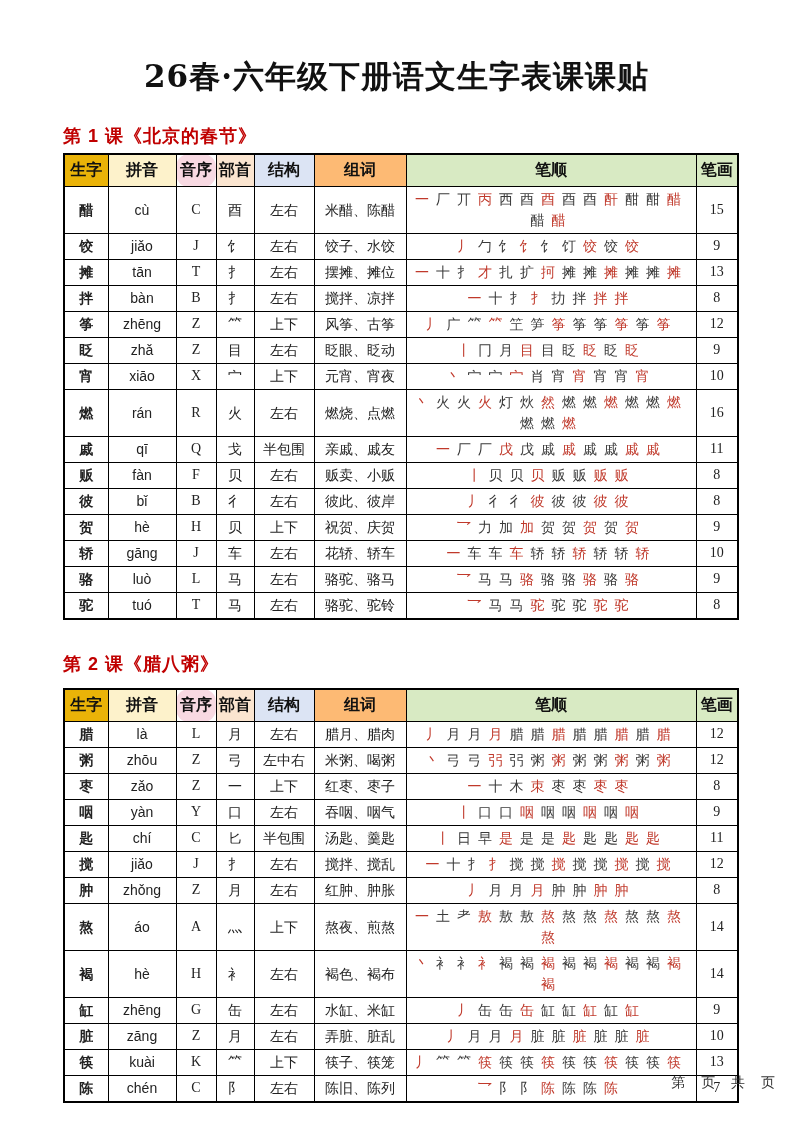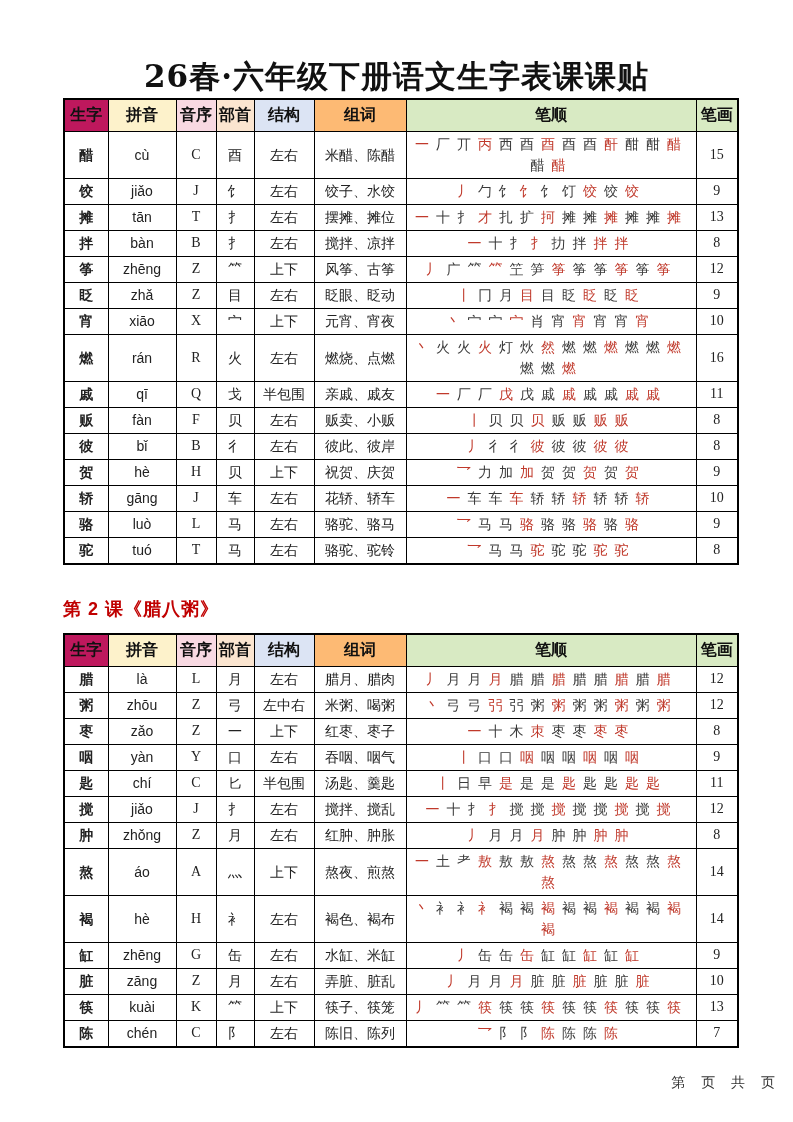--- a/index.html
+++ b/index.html
@@ -37,23 +37,23 @@
   table.vocab th, table.vocab td {
     border: 1.5px solid #000;
     overflow: hidden;
   }
   table.vocab th {
     font-size: 16px; font-weight: bold; color: #111;
     padding: 5px 0; text-align: center;
     font-family: "DejaVu Serif", serif;
   }
   
-  .h-char   { background: #be185d; }
+  .h-char   { background: #eab308; }
   .h-pinyin { background: #fdf2cb; }
-  .h-init   { background: #f8d9e2; }
+  .h-init   { background: #f8d9e2; border-radius: 13px; }
   .h-rad    { background: #fbe5d0; }
   .h-struct { background: #dce4f4; }
   .h-words  { background: #fdba74; }
   .h-stroke { background: #d8eac3; }
   .h-count  { background: #d8eac3; }
 
   table.vocab td {
     text-align: center;
     padding: 2px 2px;
     font-size: 14px; color: #222;
@@ -86,20 +86,21 @@
 </head>
 <body>
 
 <div class="page">
 
   <h1 class="doc-title">26春·六年级下册语文生字表课课贴</h1>
 
   <div class="content">
 
     <section class="sec1">
+      <h2 class="section-heading">第 1 课《北京的春节》</h2>
       <table class="vocab">
         <colgroup>
           <col style="width:44px">
             <col style="width:68px">
             <col style="width:40px">
             <col style="width:38px">
           <col style="width:60px">
             <col style="width:92px">
             <col style="width:290px">
             <col style="width:42px">

